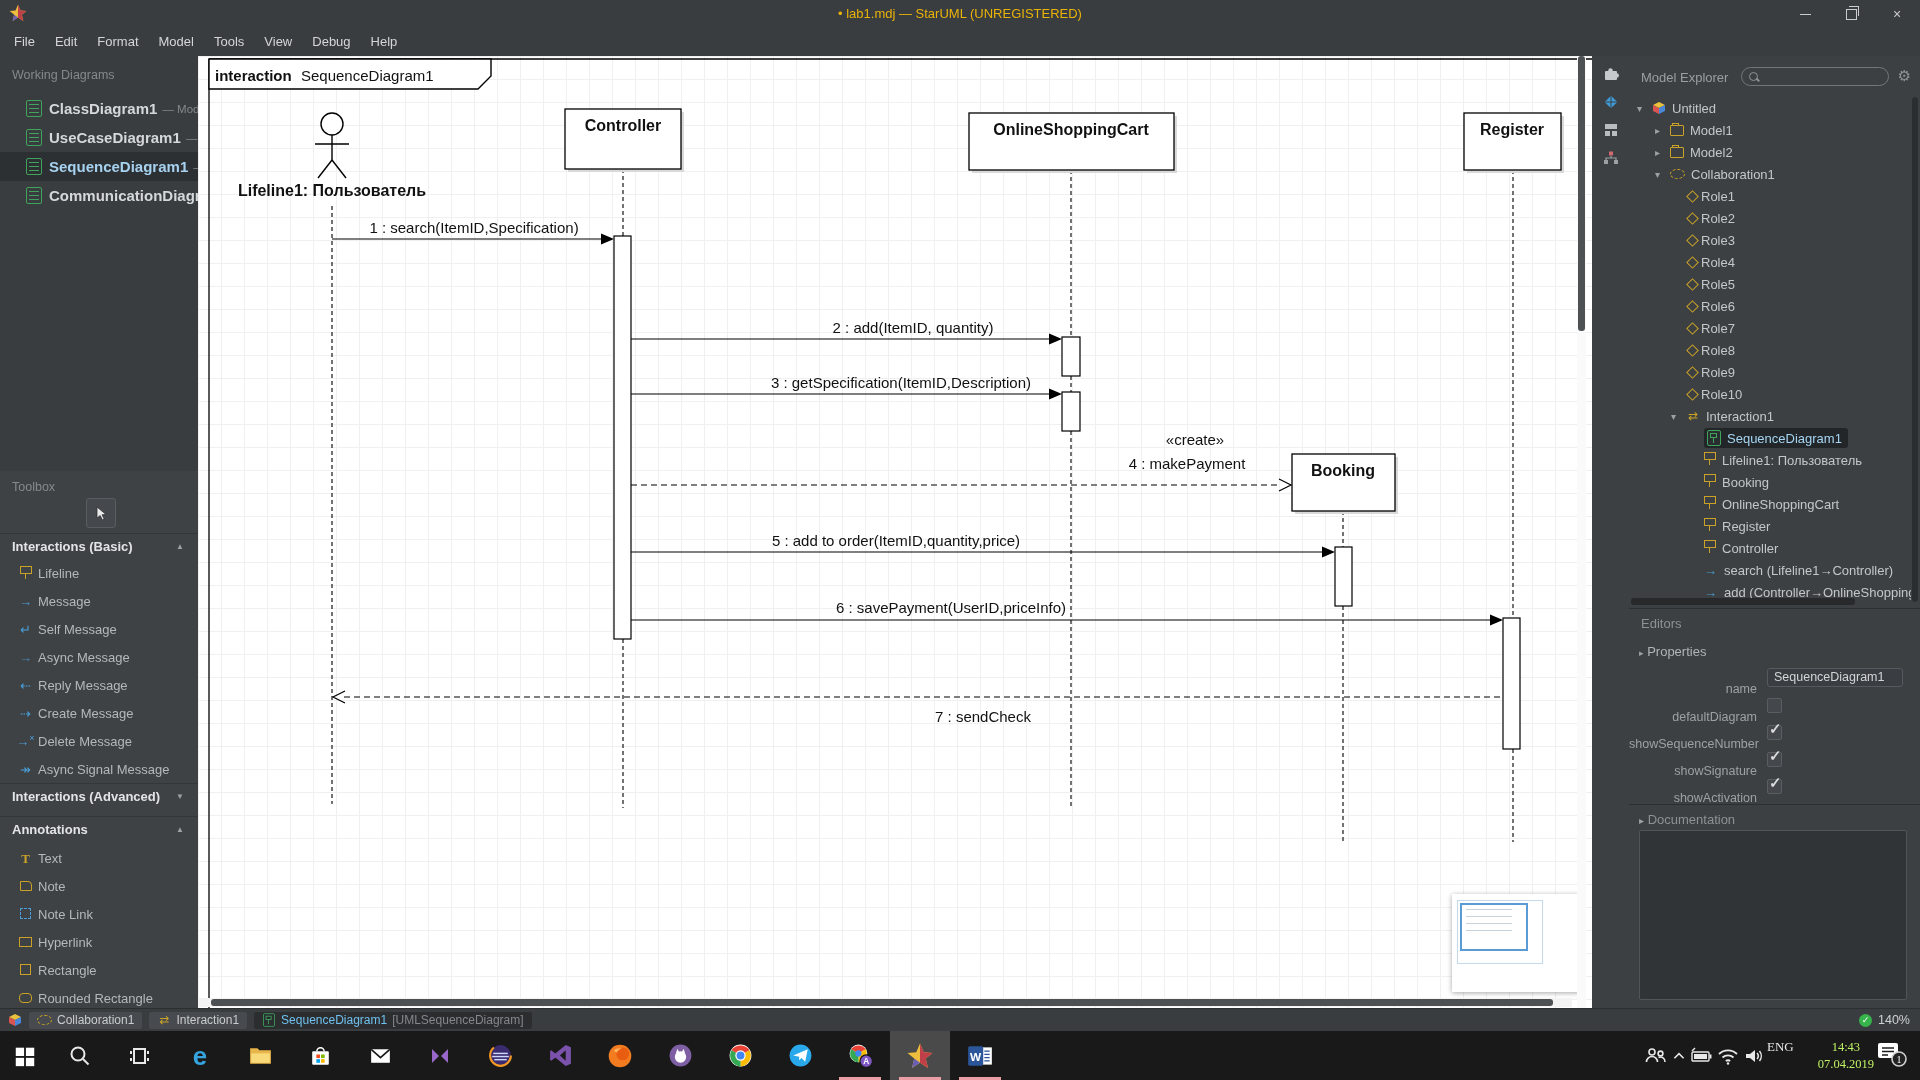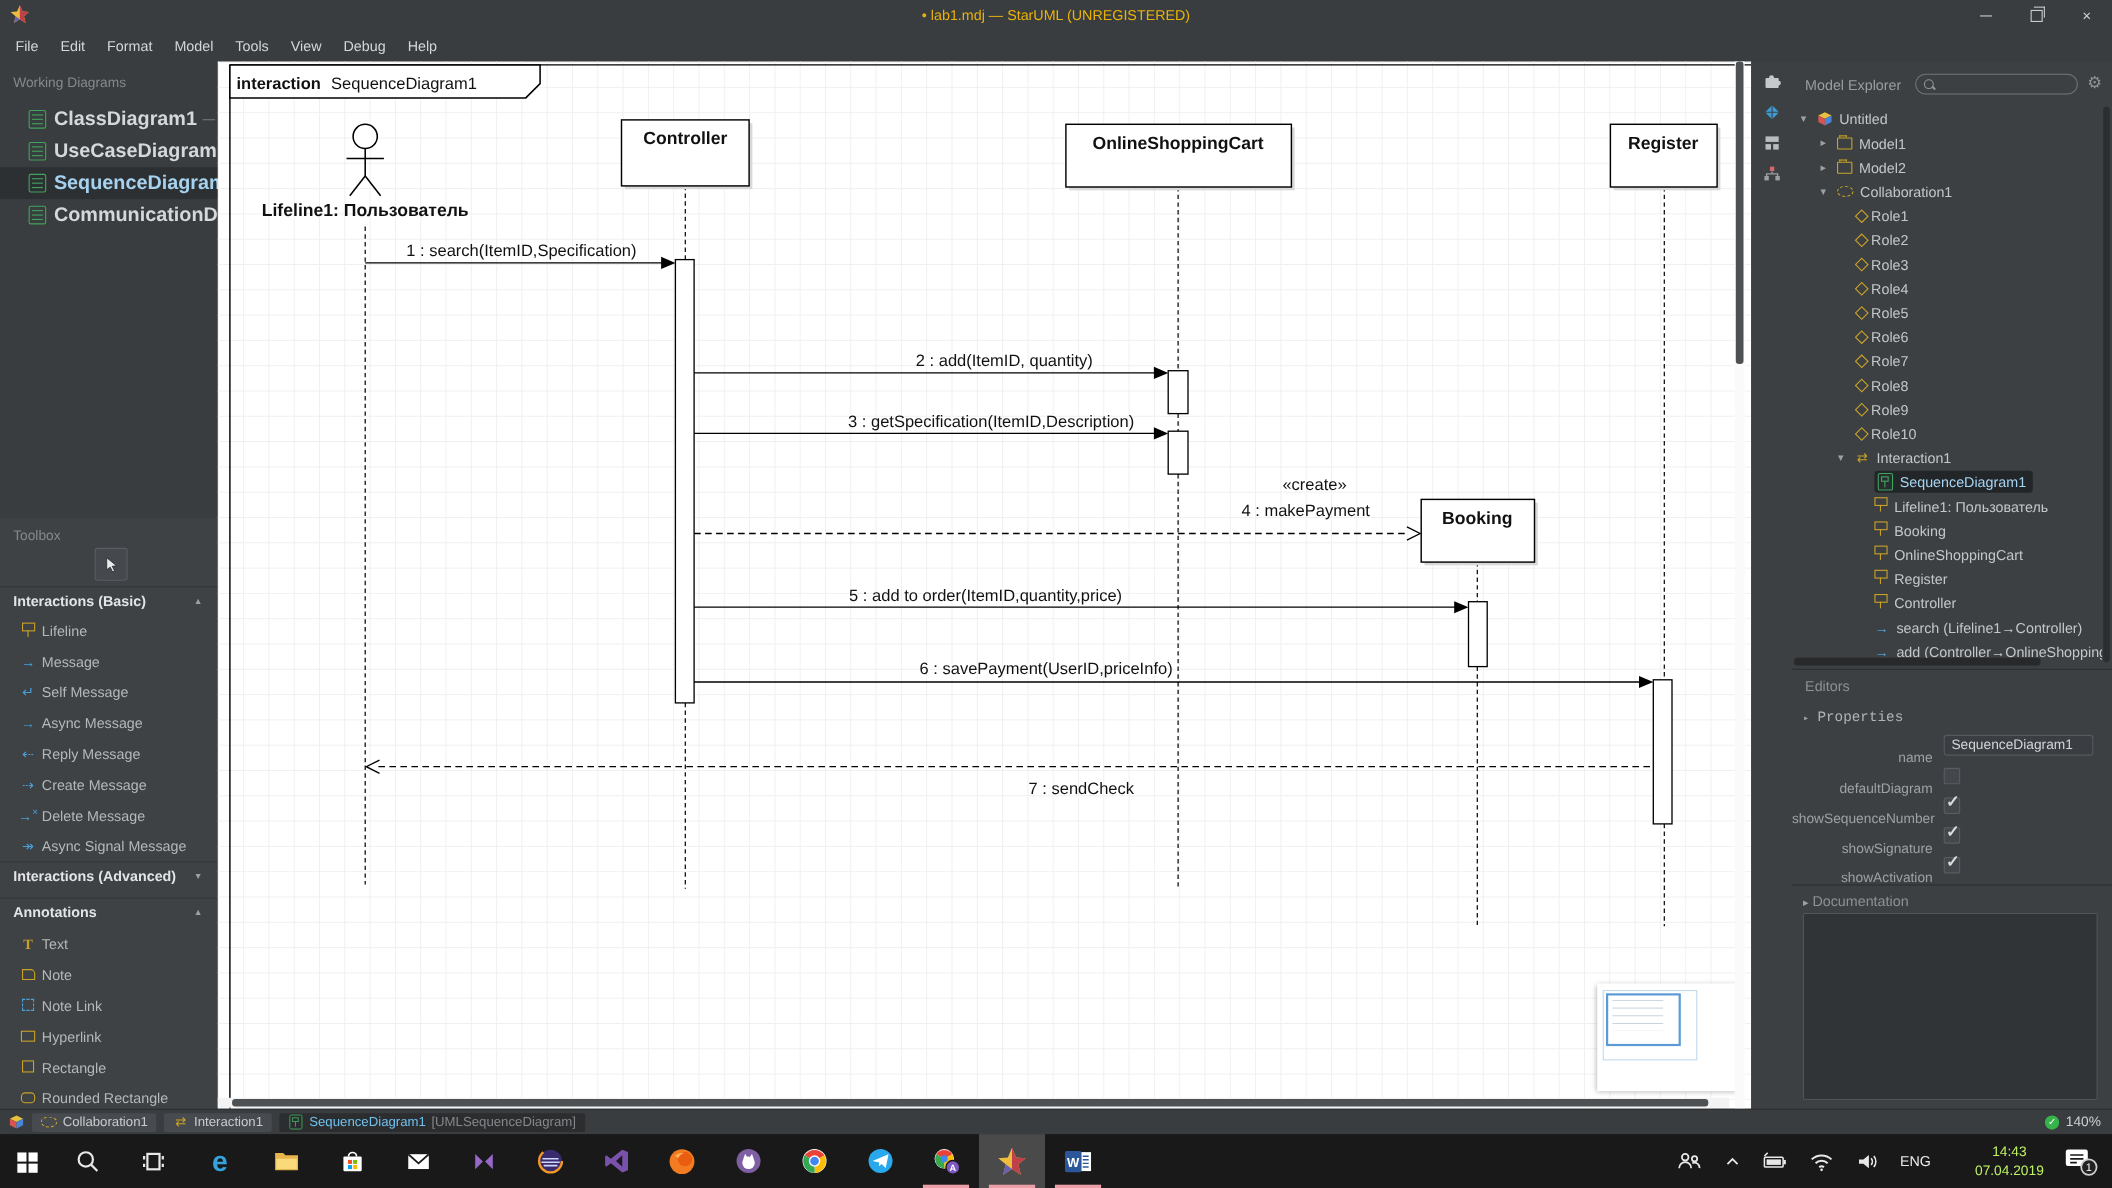--- a/index.html
+++ b/index.html
@@ -19,21 +19,21 @@
   .mitem{padding:0 10px;color:#d4d6d8;font-size:13px;line-height:28px;}
   
   .sidebar{position:absolute;left:0;top:56px;width:198px;height:952px;background:#3a3d3f;}
   .tbarea{position:absolute;left:0;top:415px;width:198px;bottom:0;background:#3f4245;}
   .shead{color:#85898c;font-size:12.5px;}
   .wd-header{position:absolute;left:12px;top:12px;}
   .wdrow{position:absolute;left:0;width:198px;height:29px;display:flex;align-items:center;padding-left:26px;box-sizing:border-box;}
   .wdrow.sel{background:#2d3033;}
   .wdi{width:14px;height:15px;border:1px solid #3fa45c;border-radius:2px;position:relative;flex:none;margin-right:7px;}
   .wdi::after{content:"";position:absolute;left:2px;top:3px;right:2px;height:1px;background:#3fa45c;box-shadow:0 4px 0 #3fa45c,0 8px 0 #3fa45c;}
-  .wdname{color:#d5d8da;font-size:18px;font-weight:600;white-space:nowrap;}
+  .wdname{color:#d5d8da;font-size:15px;font-weight:600;white-space:nowrap;}
   .sel .wdname{color:#a6d2f0;}
   .wdsuf{color:#84888b;font-size:11.5px;margin-left:5px;white-space:nowrap;overflow:hidden;}
   .tb-title{position:absolute;left:12px;top:424px;}
   .cursor-tool{position:absolute;left:86px;top:442px;width:28px;height:28px;border:1px solid #595d61;border-radius:3px;background:#45484c;display:grid;place-items:center;}
   .tbhead{position:absolute;left:0;width:198px;height:26px;display:flex;align-items:center;padding:0 14px 0 12px;box-sizing:border-box;
           color:#e2e4e5;font-size:13px;font-weight:600;border-top:1px solid #34373a;justify-content:space-between;}
   .tri{color:#9da1a4;font-size:8px;}
   .tbrow{position:absolute;left:0;width:198px;height:28px;display:flex;align-items:center;padding-left:13px;box-sizing:border-box;color:#b4b8ba;font-size:13px;}
   .tbi{width:25px;flex:none;text-align:center;color:#4a9fd8;font-size:13px;line-height:1;}
   .tbi .sub{font-size:9px;vertical-align:super;}
@@ -83,21 +83,21 @@
   .ic-seqd::after{content:"";position:absolute;left:5px;top:6px;width:1px;height:6px;background:#3fa45c;}
   .ic-life{width:10px;height:6px;border:1px solid #c9a227;position:relative;top:-4px;}
   .ic-life::after{content:"";position:absolute;left:4px;top:6px;width:1px;height:6px;background:#c9a227;}
   .ic-msgb{color:#4a9fd8;font-size:13px;width:14px;line-height:1;}
   .selwrap{display:inline-flex;align-items:center;background:#232628;border-radius:3px;padding:2px 6px 2px 3px;}
   .selwrap .tl{color:#a4d4f2;}
   .tree-hsb{position:absolute;left:2px;top:542px;width:224px;height:7px;background:#27292b;border-radius:3px;}
   .tree-vsb{position:absolute;right:2px;top:41px;width:6px;height:505px;background:#2b2e30;border-radius:3px;}
   .ed-sep{position:absolute;left:0;top:552px;width:291px;height:1px;background:#2c2f31;}
   .ed-title{position:absolute;left:12px;top:560px;color:#8d9194;font-size:13px;}
-  .prophead{position:absolute;left:10px;top:588px;color:#b0b4b7;font-size:13px;font-family:Liberation Mono, monospace;}
+  .prophead{position:absolute;left:10px;top:588px;color:#b0b4b7;font-size:13px;}
   .prophead .tw{font-size:9px;}
   .prow{position:absolute;left:0;width:291px;height:22px;display:flex;align-items:center;}
   .plabel{width:128px;text-align:right;margin-right:10px;color:#9da1a4;font-size:12.5px;flex:none;margin-top:24px;}
   .pinput{width:136px;height:19px;background:#3a3d41;border:1px solid #56595d;border-radius:3px;color:#d2d5d7;font-size:12.5px;padding:0 6px;box-sizing:border-box;outline:none;}
   .cbox{width:13px;height:13px;background:#44474b;border:1px solid #5a5e62;border-radius:2px;position:relative;}
   .cbox .ck{position:absolute;left:1px;top:-6px;color:#d9dbdc;font-size:15px;font-weight:bold;}
   .pdiv{position:absolute;left:0;top:748px;width:291px;height:1px;background:#2c2f31;}
   .dochead{position:absolute;left:10px;top:756px;color:#8d9194;font-size:13px;}
   .docbox{position:absolute;left:10px;top:774px;width:266px;height:168px;background:#313437;border:1px solid #515458;border-radius:2px;}
   
@@ -108,21 +108,21 @@
   .chip .tp{color:#84888b;}
   .sb-right{margin-left:auto;display:flex;align-items:center;gap:6px;}
   .okc{width:13px;height:13px;border-radius:50%;background:#36b34a;color:#fff;font-size:9px;display:grid;place-items:center;}
   .zoomtxt{color:#ced1d3;font-size:12.5px;}
   
   .taskbar{position:absolute;left:0;top:1031px;width:1920px;height:49px;background:#191919;display:flex;align-items:center;}
   .tstart{width:50px;height:49px;display:grid;place-items:center;}
   .tslot{width:60px;height:49px;display:grid;place-items:center;position:relative;}
   .tslot.run::after{content:"";position:absolute;left:9px;right:9px;bottom:0;height:3px;background:#ec9ea6;}
   .tslot.active{background:#4a4a4a;}
-  .tray{margin-left:auto;display:flex;align-items:center;gap:16px;padding-right:12px;}
+  .tray{margin-left:auto;display:flex;gap:0;padding-right:12px;font-family:Liberation Serif, serif;}
   .trayic{display:grid;place-items:center;}
   .lang{color:#e8e8e8;font-size:13px;}
   .clock{color:#bef264;font-size:12.5px;text-align:center;line-height:1.3;margin-left:24px;}
   .notif{position:relative;width:34px;height:30px;}
 </style>
 </head>
 <body>
 
 <div class="app">
 

